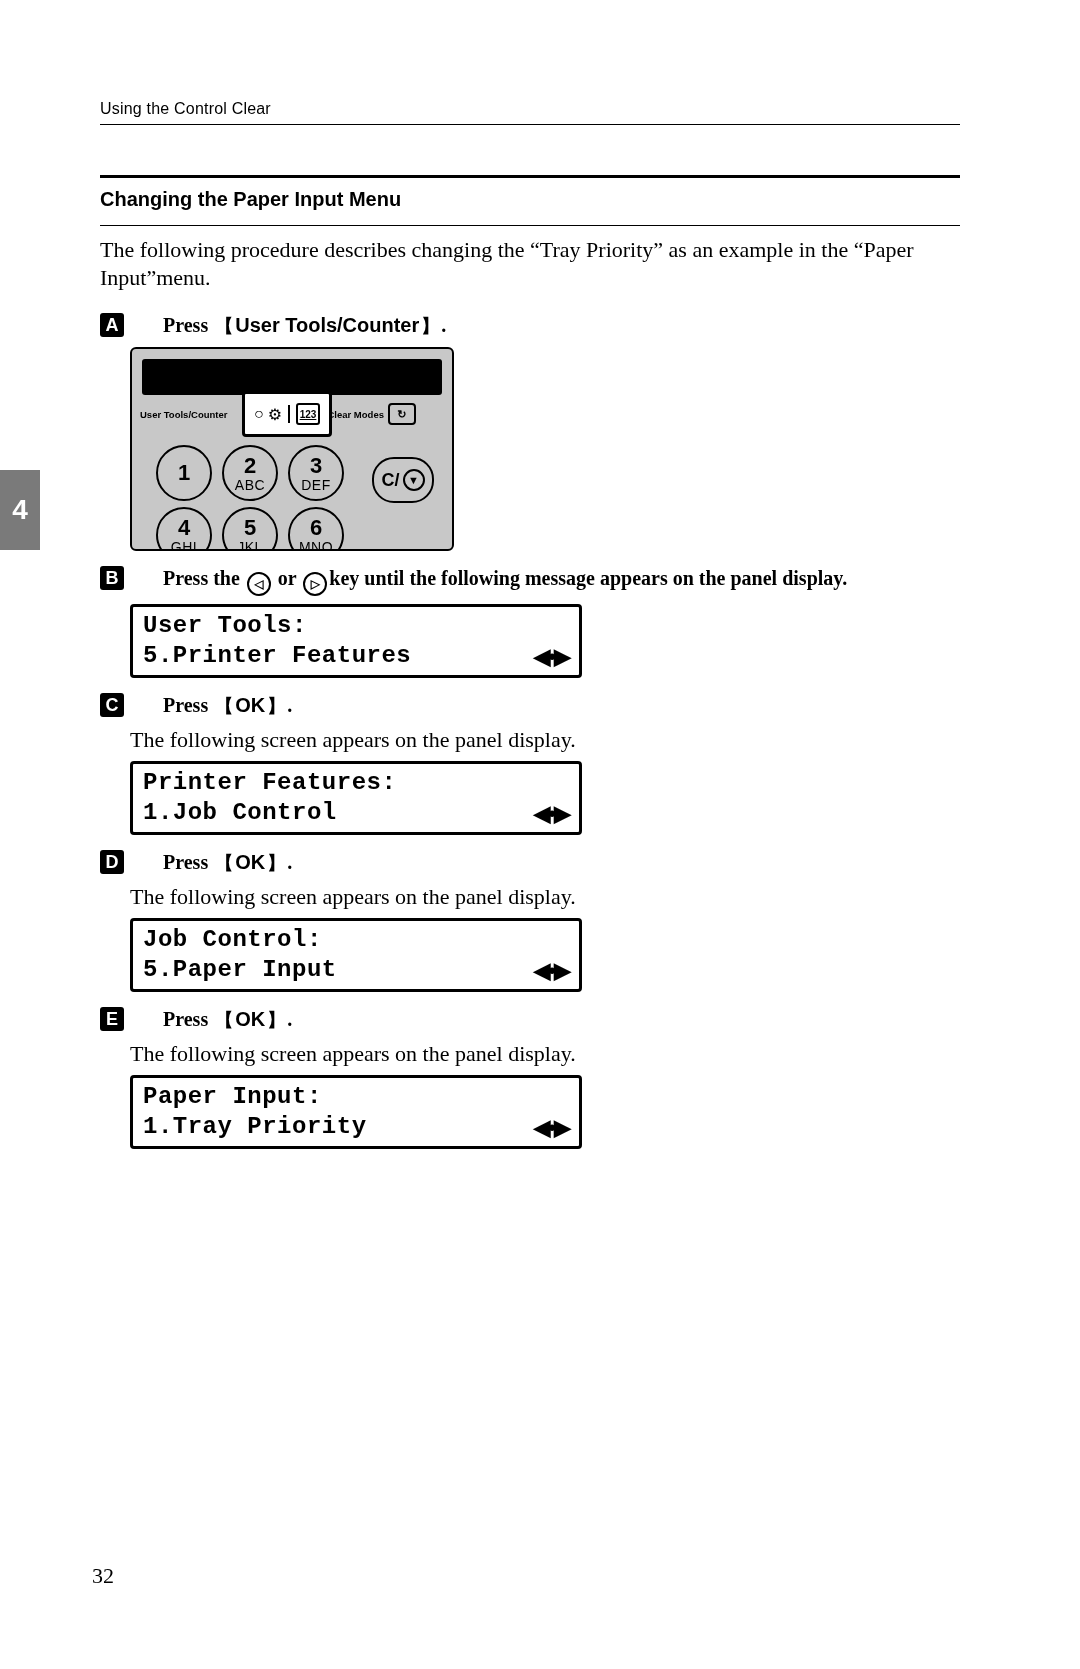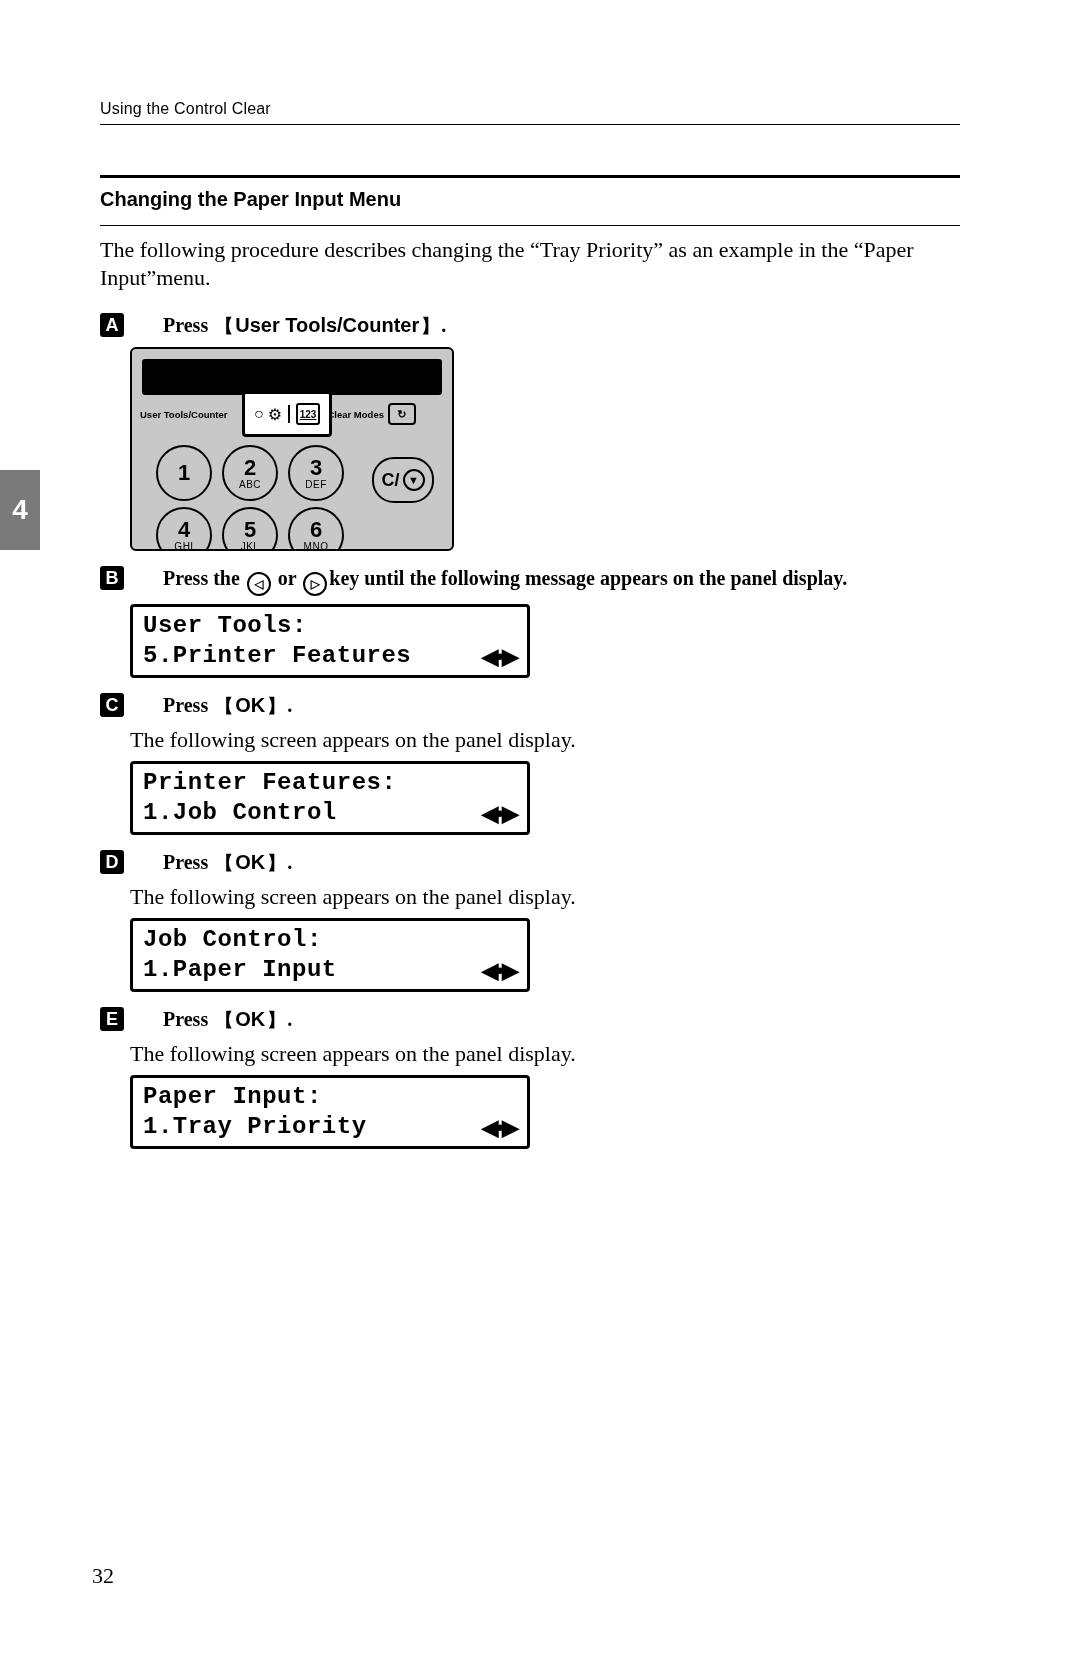--- a/index.html
+++ b/index.html
@@ -233,21 +233,21 @@
     border: 2px solid #000;
     border-radius: 50%;
     display: flex;
     flex-direction: column;
     align-items: center;
     justify-content: center;
     background: #c8c8c8;
     font-family: Arial, Helvetica, sans-serif;
   }
   .key .num { font-weight: 700; font-size: 22px; line-height: 1; }
-  .key .sub { font-size: 10px; line-height: 1; margin-top: 1px; letter-spacing: .5px; }
+  .key .sub { font-size: 14px; line-height: 1; margin-top: 1px; letter-spacing: .5px; }
   .clear-key {
     position: absolute;
     right: 18px;
     top: 108px;
     width: 58px;
     height: 42px;
     border: 2px solid #000;
     border-radius: 22px;
     display: flex;
     align-items: center;
@@ -264,21 +264,21 @@
     height: 18px;
     border: 2px solid #000;
     border-radius: 50%;
     align-items: center;
     justify-content: center;
     font-size: 11px;
   }
 
   
   .lcd {
-    width: 400px;
+    width: 452px;
     border: 3px solid #000;
     border-radius: 4px;
     padding: 4px 10px 4px 10px;
     margin: 8px 0 6px 30px;
     box-sizing: border-box;
     font-family: "Courier New", Courier, monospace;
     font-size: 24px;
     font-weight: 600;
     letter-spacing: .5px;
     line-height: 1.25;
@@ -414,21 +414,21 @@
       <span class="step-badge">D</span>
       <span class="step-text">
         <span>Press </span><span class="bracket">【</span><span class="button-label">OK</span><span class="bracket">】</span><span>.</span>
       </span>
     </div>
     <div class="result-text">The following screen appears on the panel display.</div>
 
     <div class="lcd">
       <div>Job Control:</div>
       <div class="row2">
-        <span>1.Paper Input</span>
+        <span>5.Paper Input</span>
         <span class="nav-arrows">◀•▶</span>
       </div>
     </div>
 
     <div class="step">
       <span class="step-badge">E</span>
       <span class="step-text">
         <span>Press </span><span class="bracket">【</span><span class="button-label">OK</span><span class="bracket">】</span><span>.</span>
       </span>
     </div>

